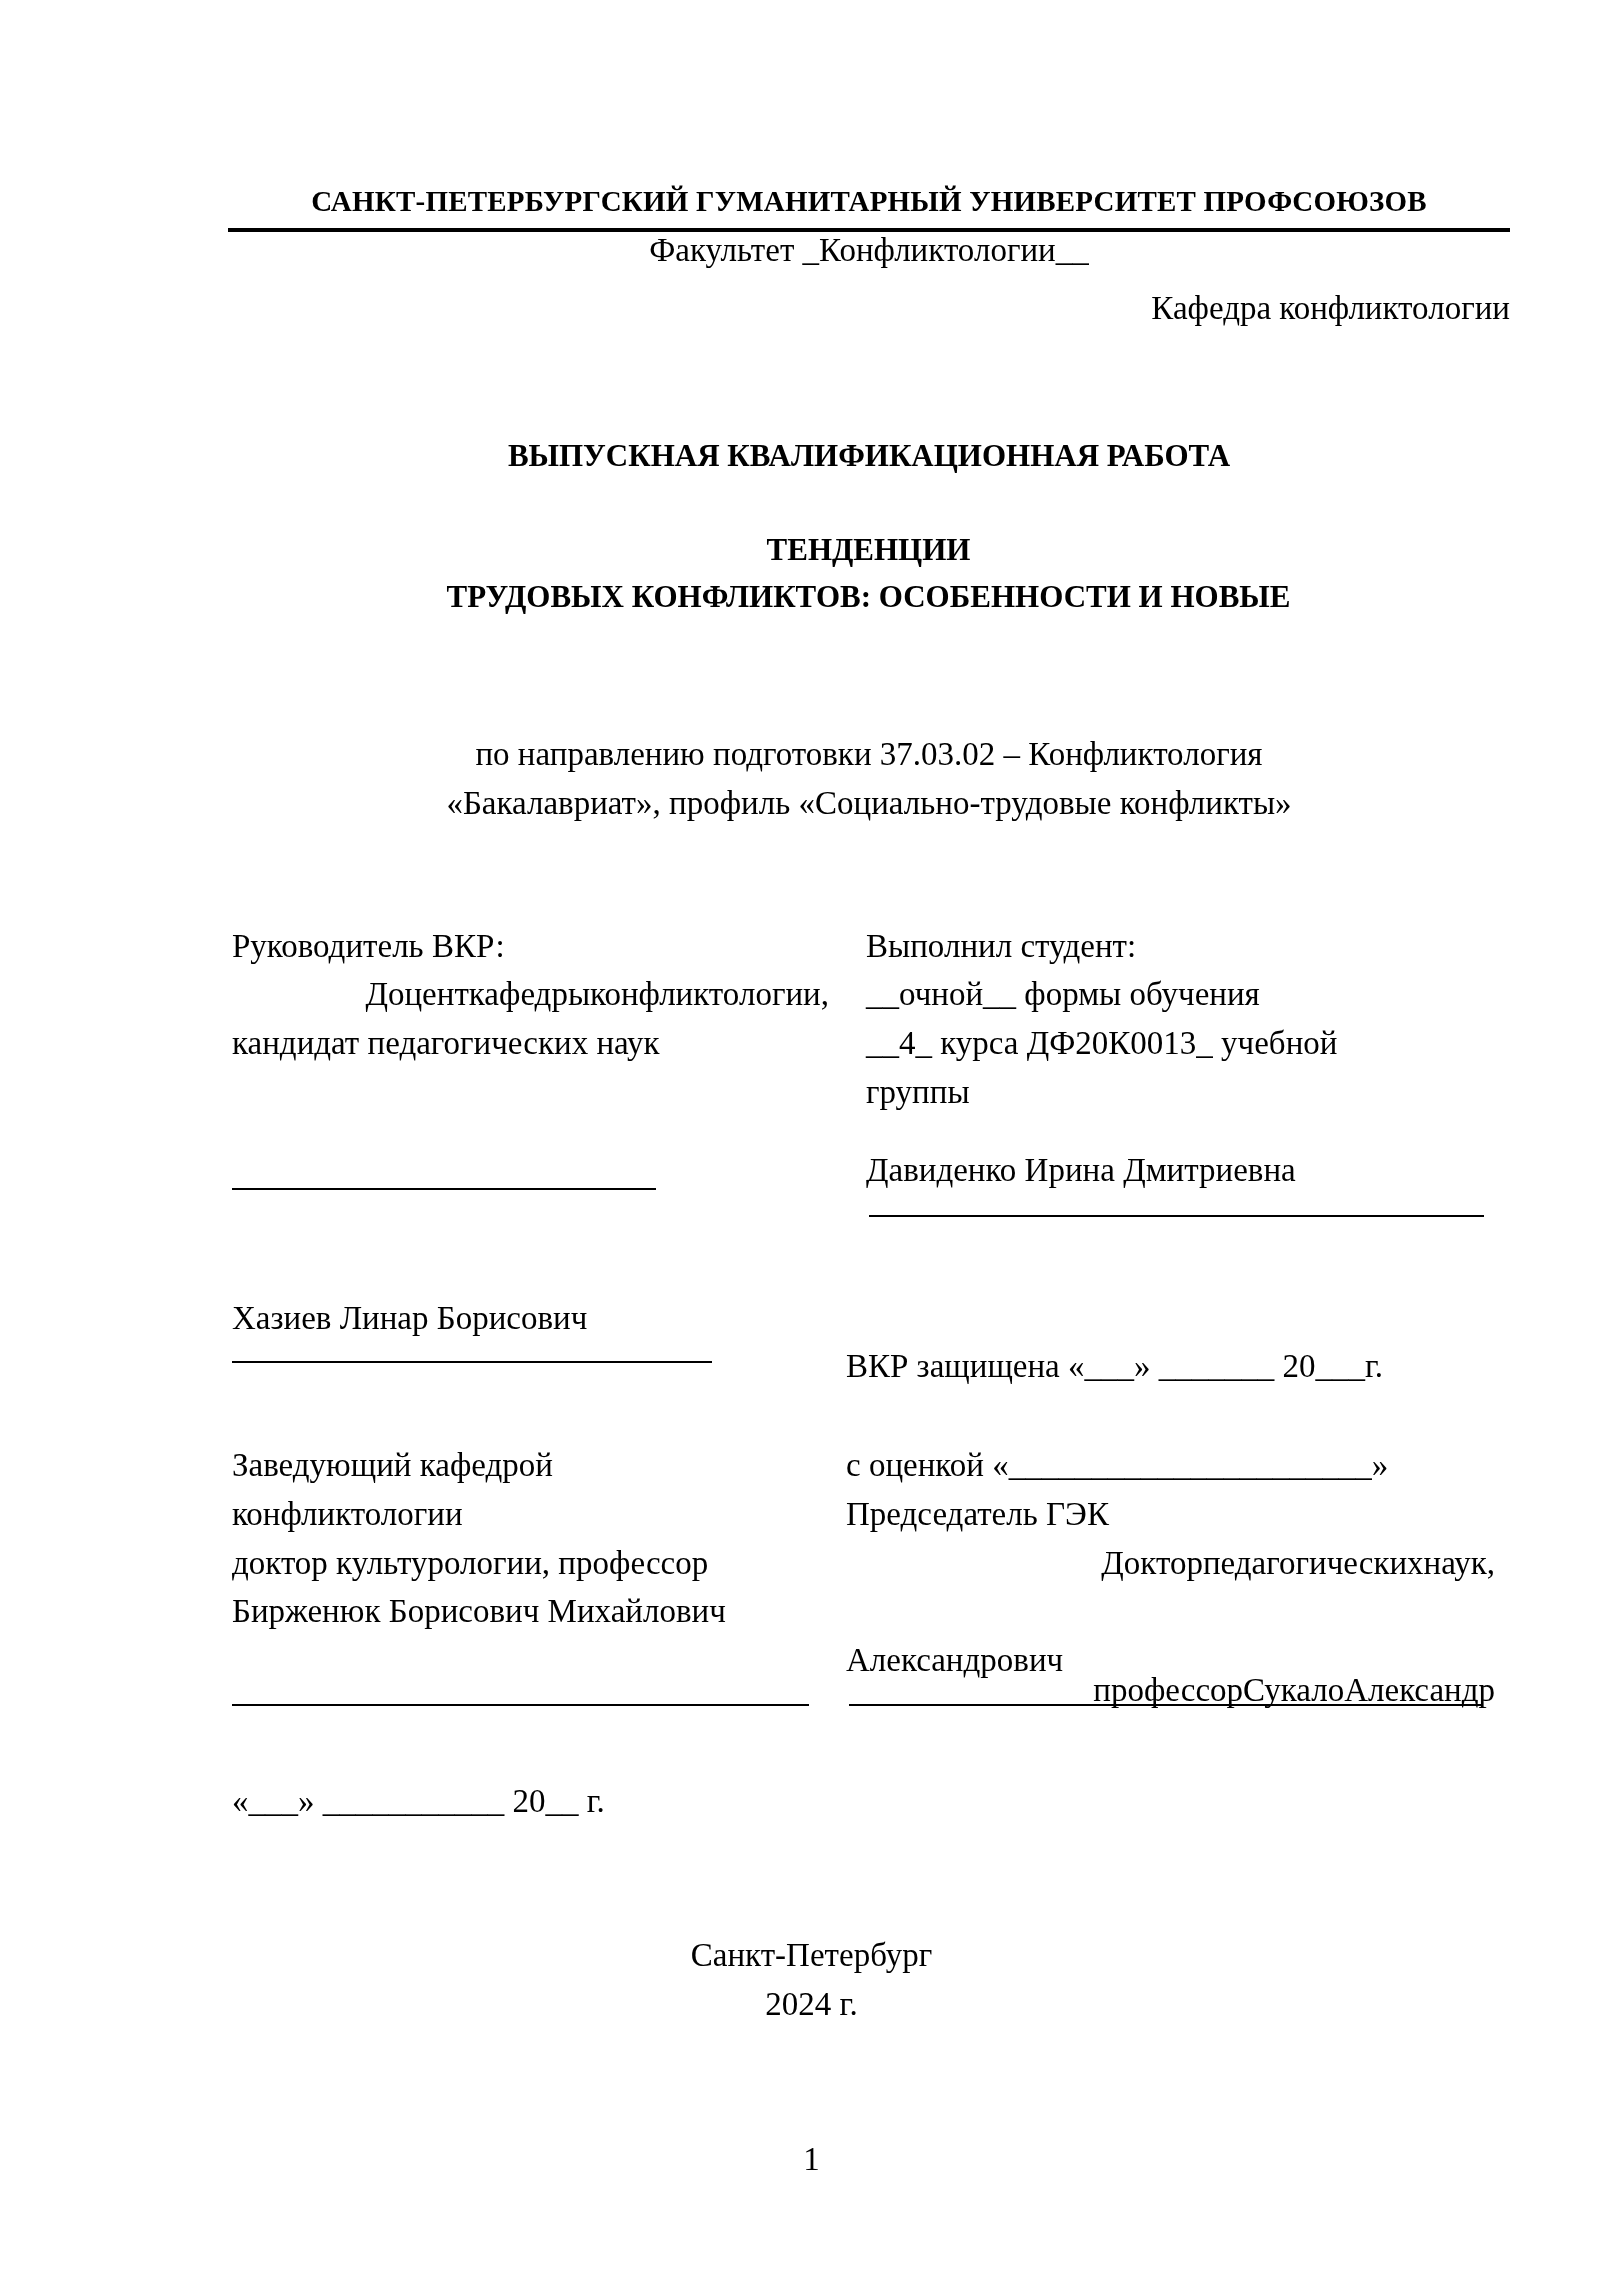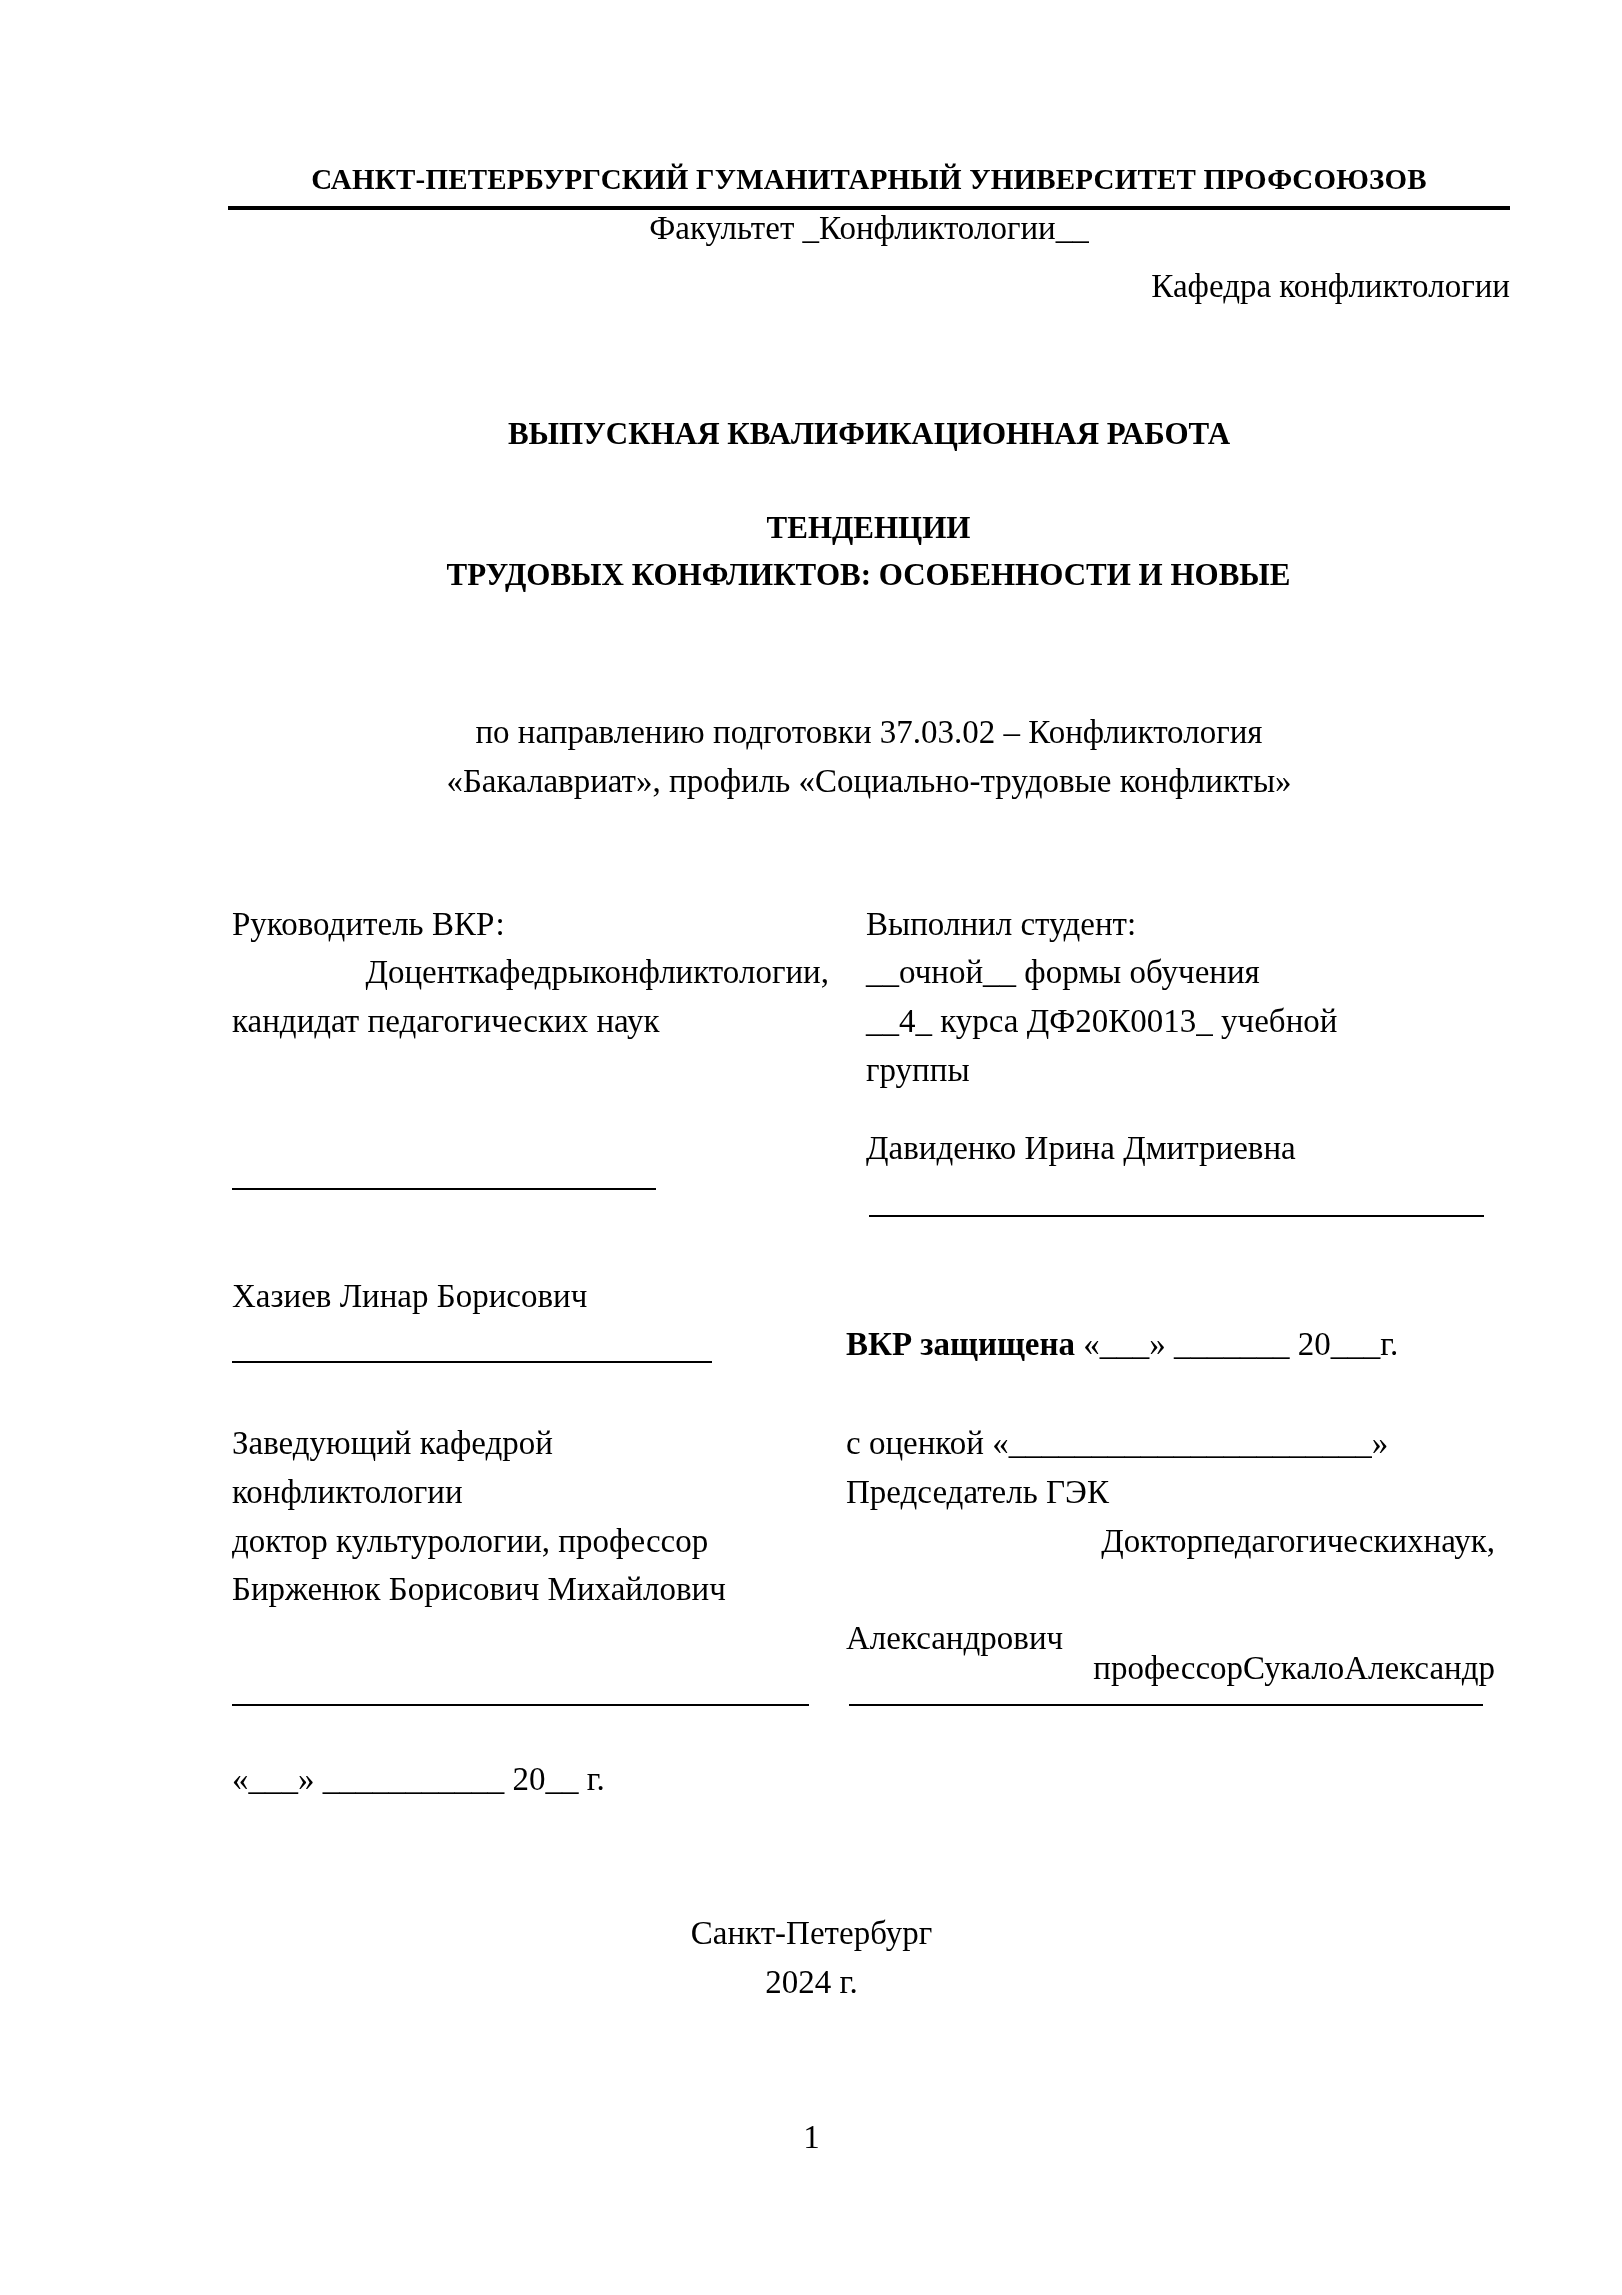--- a/index.html
+++ b/index.html
@@ -1,23 +1,23 @@
 <!DOCTYPE html>
 <html style="font-size:12.6px"><head>
 <meta charset="utf-8">
 <style>
   html, body { margin: 0; padding: 0; background: #ffffff; }
   body {
     width: 1623px; height: 2295px; position: relative; overflow: hidden;
     font-family: "Liberation Serif", "DejaVu Serif", serif;
     color: #000000;
   }
-  .abs { position: absolute; white-space: nowrap; }
+  .abs { position: absolute; white-space: nowrap; margin-top: 22px; }
   .reg { font-size: 33px; line-height: 49px; }
-  .bold { font-weight: bold; }
+  .bold { font-weight: normal; }
   .center { text-align: center; }
 
   
   #univ { left: 228px; width: 1282px; top: 160px; font-size: 29px; line-height: 39px; font-weight: bold; text-align: center; letter-spacing: 0.2px; }
   #univ-rule { left: 228px; width: 1282px; top: 206px; height: 3.9px; background: #000; }
   #faculty { left: 228px; width: 1282px; top: 204px; text-align: center; }
   #chair { right: 113px; top: 262px; text-align: right; }
 
   
   #work-type { left: 228px; width: 1282px; top: 410px; font-size: 31px; line-height: 47px; font-weight: bold; text-align: center; }

